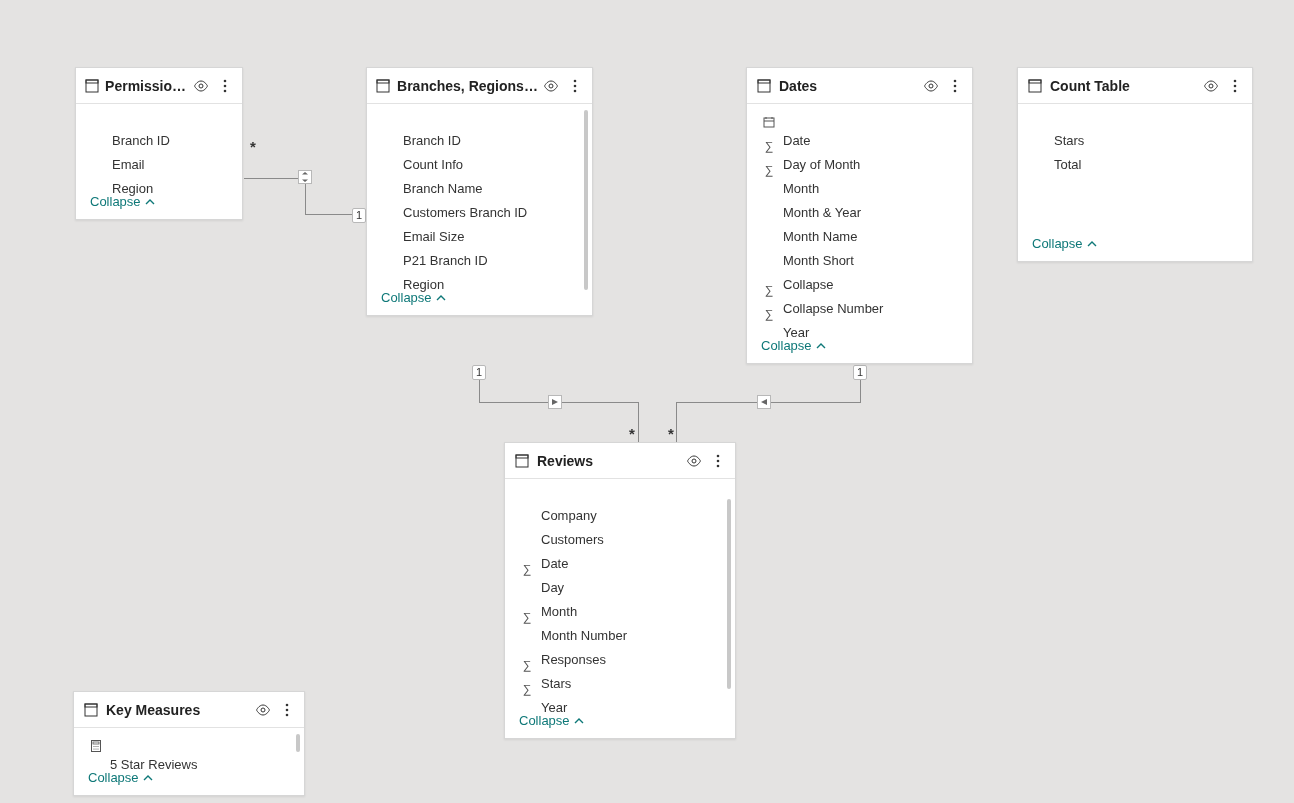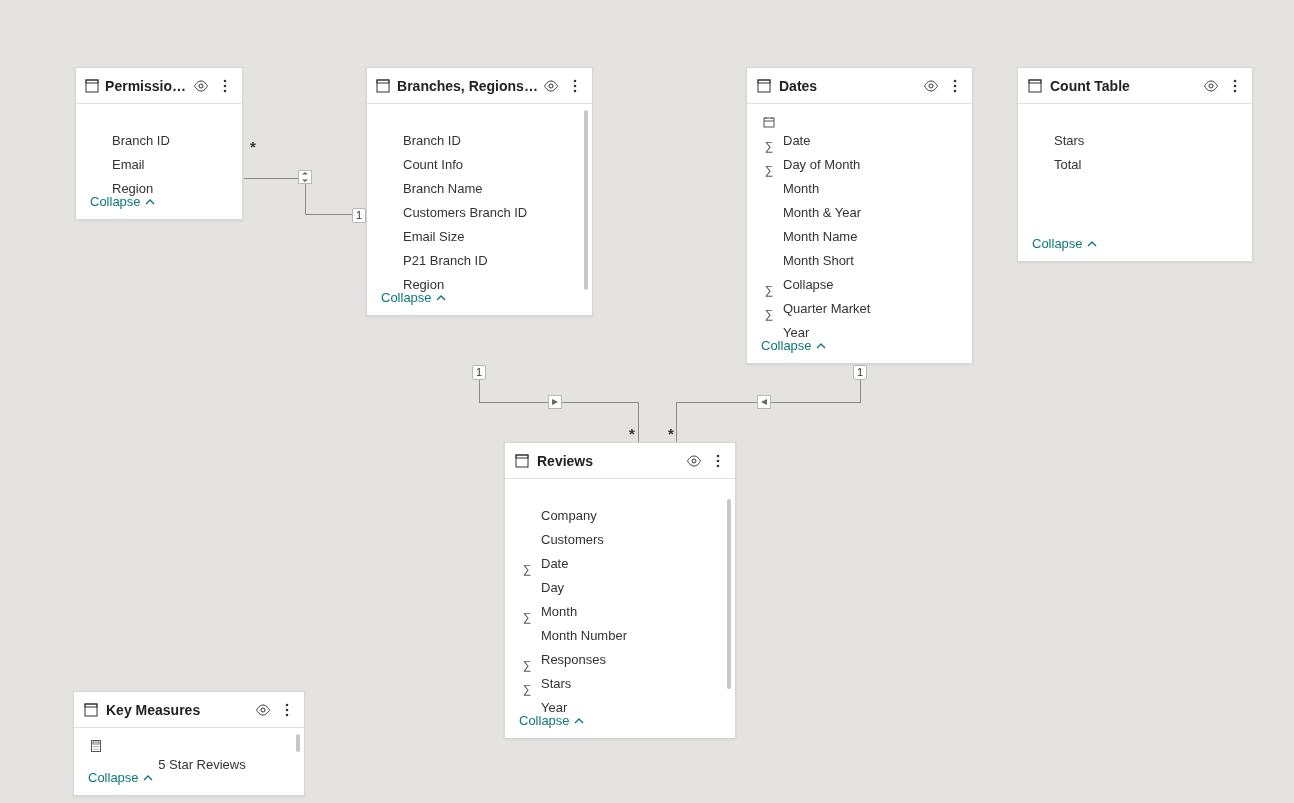--- a/index.html
+++ b/index.html
@@ -332,21 +332,21 @@
       <div class="field-row">
           <span class="fico"></span>
           <span class="fname">Month Short</span>
         </div>
       <div class="field-row">
           <span class="fico"></span>
           <span class="fname">Collapse</span>
         </div>
       <div class="field-row">
           <span class="fico">∑</span>
-          <span class="fname">Quarter Market</span>
+          <span class="fname">Collapse Number</span>
         </div>
       <div class="field-row">
           <span class="fico">∑</span>
           <span class="fname">Year</span>
         </div>
     </div>
     <div class="collapse-row">
       <span>Collapse</span>
       <span class="chev">
           <svg width="10" height="8" viewBox="0 0 10 8">
@@ -493,21 +493,21 @@
           </span>
         <span class="icon-slot">
             <svg width="4" height="14" viewBox="0 0 4 14">
               <circle cx="2" cy="2" r="1.3" fill="#333"></circle>
               <circle cx="2" cy="7" r="1.3" fill="#333"></circle>
               <circle cx="2" cy="12" r="1.3" fill="#333"></circle>
             </svg>
           </span>
       </span>
     </div>
-    <div class="field-list" style="position:relative;text-align:center;">
+    <div class="field-list" style="position:relative;">
       <div class="field-row">
         <span class="fico">
           <svg width="12" height="12" viewBox="0 0 12 12">
               <rect x="1.5" y="0.5" width="9" height="11" fill="none" stroke="#555" stroke-width="1"></rect>
               <rect x="3" y="2" width="6" height="2" fill="none" stroke="#555" stroke-width="0.8"></rect>
               <circle cx="4" cy="6.5" r="0.6" fill="#555"></circle>
               <circle cx="6" cy="6.5" r="0.6" fill="#555"></circle>
               <circle cx="8" cy="6.5" r="0.6" fill="#555"></circle>
               <circle cx="4" cy="9" r="0.6" fill="#555"></circle>
               <circle cx="6" cy="9" r="0.6" fill="#555"></circle>

